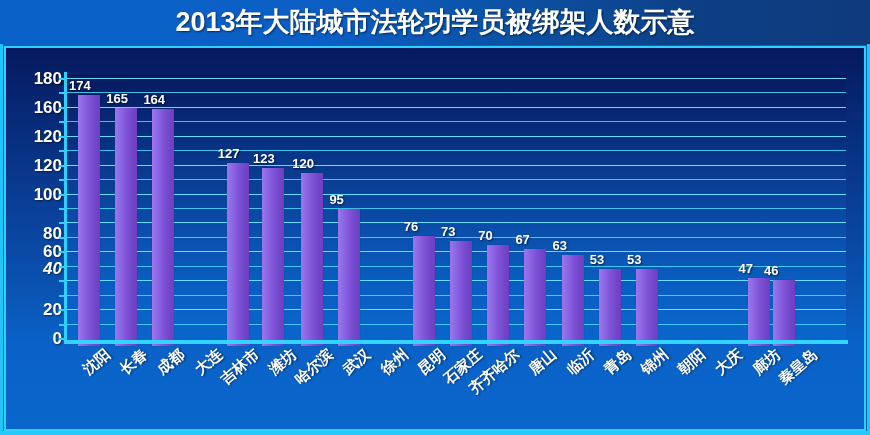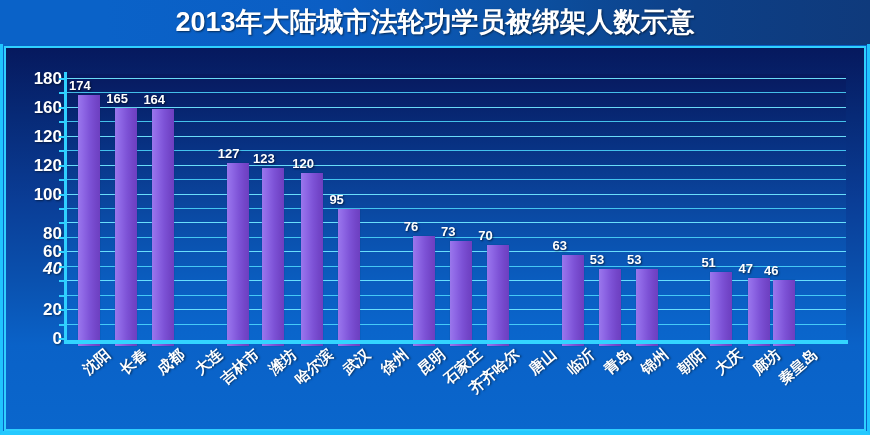--- a/index.html
+++ b/index.html
@@ -268,35 +268,35 @@
           <div class="bar-value" style="bottom: 108.778px;">76</div>
         </div>
         <div class="bar-col" style="left: 384px; height: 268px;">
           <div class="bar" style="height: 105.444px; bottom: -4px;"></div>
           <div class="bar-value" style="bottom: 104.444px;">73</div>
         </div>
         <div class="bar-col" style="left: 421.2px; height: 268px;">
           <div class="bar" style="height: 101.111px; bottom: -4px;"></div>
           <div class="bar-value" style="bottom: 100.111px;">70</div>
         </div>
+        <div class="bar-col" style="left: 458.4px; height: 268px;">
+          <div class="bar" style="height: 96.7778px; bottom: -4px;"></div>
+          <div class="bar-value" style="bottom: 95.7778px;">67</div>
+        </div>
         <div class="bar-col" style="left: 495.6px; height: 268px;">
           <div class="bar" style="height: 91px; bottom: -4px;"></div>
           <div class="bar-value" style="bottom: 90px;">63</div>
         </div>
         <div class="bar-col" style="left: 532.8px; height: 268px;">
           <div class="bar" style="height: 76.5556px; bottom: -4px;"></div>
           <div class="bar-value" style="bottom: 75.5556px;">53</div>
         </div>
         <div class="bar-col" style="left: 570px; height: 268px;">
           <div class="bar" style="height: 76.5556px; bottom: -4px;"></div>
           <div class="bar-value" style="bottom: 75.5556px;">53</div>
-        </div>
-        <div class="bar-col" style="left: 644.4px; height: 268px;">
-          <div class="bar" style="height: 73.6667px; bottom: -4px;"></div>
-          <div class="bar-value" style="bottom: 72.6667px;">51</div>
         </div>
         <div class="bar-col" style="left: 681.6px; height: 268px;">
           <div class="bar" style="height: 67.8889px; bottom: -4px;"></div>
           <div class="bar-value" style="bottom: 66.8889px;">47</div>
         </div>
         <div class="bar-col" style="left: 707px; height: 268px;">
           <div class="bar" style="height: 66.4444px; bottom: -4px;"></div>
           <div class="bar-value" style="bottom: 65.4444px;">46</div>
         </div>
       </div>

